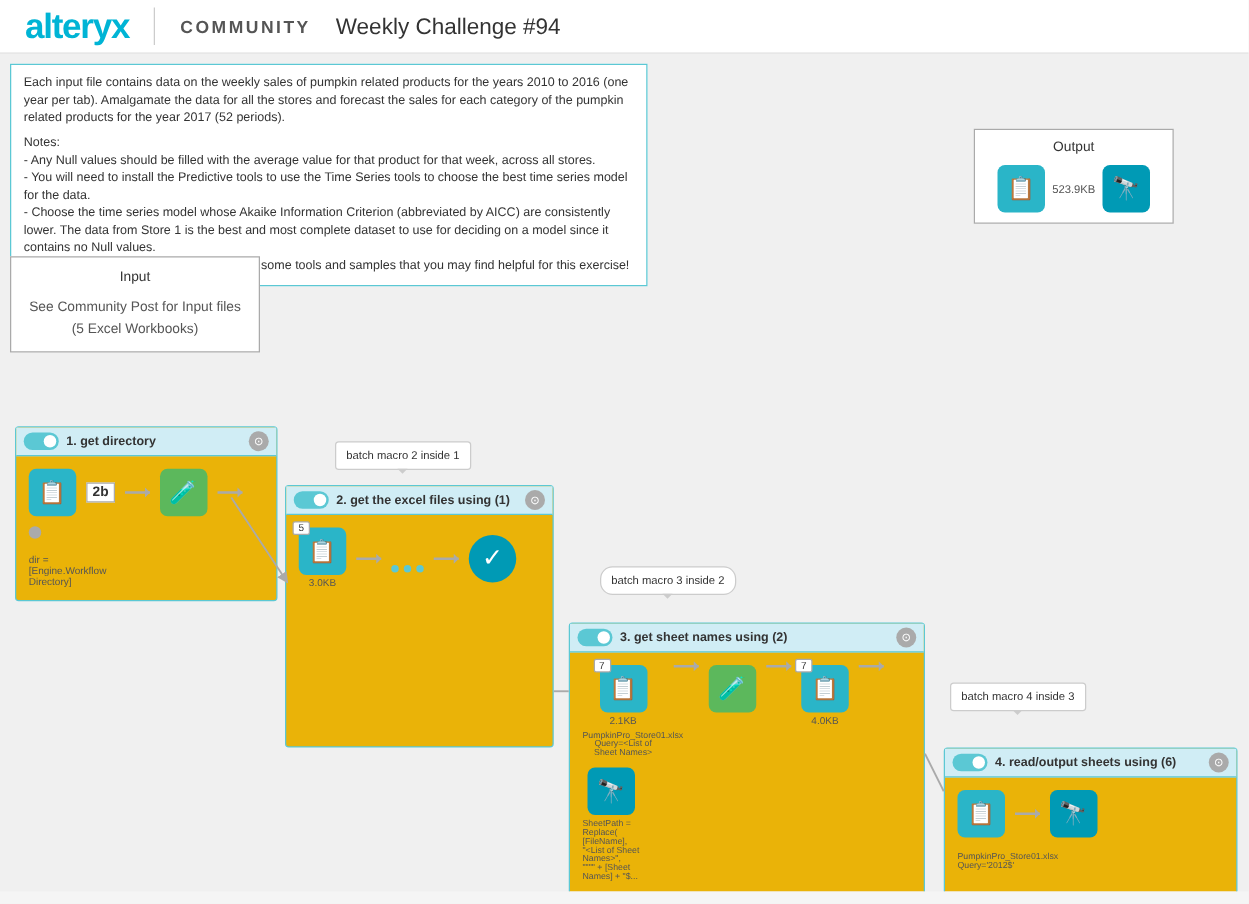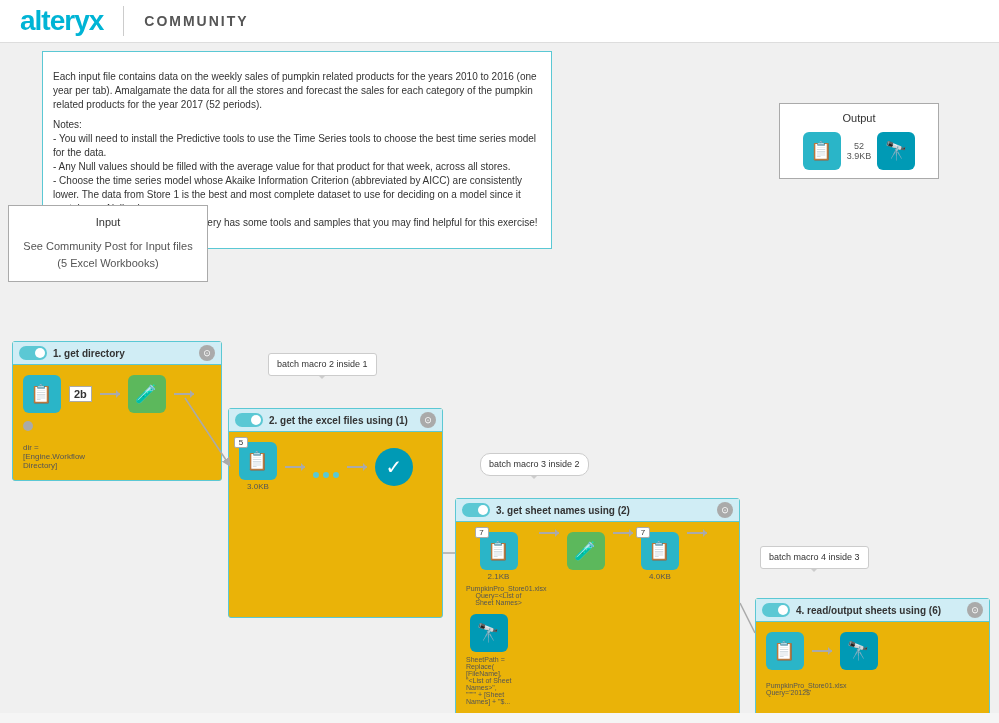--- a/index.html
+++ b/index.html
@@ -55,25 +55,24 @@
     }
 
     
     .desc-box {
       position: absolute;
       top: 8px;
       left: 8px;
       width: 510px;
       background: #fff;
       border: 1.5px solid #5bc8d4;
-      padding: 18px 10px;
+      padding: 8px 10px;
       font-size: 10px;
       color: #333;
       line-height: 1.4;
-      margin-left: 34px;
     }
     .desc-box .notes {
       margin-top: 6px;
     }
 
     
     .output-box {
       position: absolute;
       top: 60px;
       right: 60px;
@@ -89,21 +88,20 @@
       margin-bottom: 8px;
     }
     .output-box .icons-row {
       display: flex;
       align-items: center;
       justify-content: center;
       gap: 6px;
     }
     .output-box .badge-group {
       display: flex;
-      flex-direction: column;
       align-items: center;
       font-size: 9px;
       color: #555;
     }
 
     
     .input-box {
       position: absolute;
       top: 162px;
       left: 8px;
@@ -289,30 +287,31 @@
       pointer-events: none;
     }
   </style>
 </head>
 <body>
 
 <div class="header">
   <div class="header-logo">alteryx</div>
   <div class="header-divider"></div>
   <div class="header-community">COMMUNITY</div>
+  <div class="header-title">Weekly Challenge #94</div>
 </div>
 
 <div class="canvas">
 
   <div class="desc-box">
     <div>Each input file contains data on the weekly sales of pumpkin related products for the years 2010 to 2016 (one year per tab). Amalgamate the data for all the stores and forecast the sales for each category of the pumpkin related products for the year 2017 (52 periods).</div>
     <div class="notes">
       <div>Notes:</div>
+      <div>- Any Null values should be filled with the average value for that product for that week, across all stores.</div>
       <div>- You will need to install the Predictive tools to use the Time Series tools to choose the best time series model for the data.</div>
-      <div>- Any Null values should be filled with the average value for that product for that week, across all stores.</div>
       <div>- Choose the time series model whose Akaike Information Criterion (abbreviated by AICC) are consistently lower. The data from Store 1 is the best and most complete dataset to use for deciding on a model since it contains no Null values.</div>
       <div>- The Predictive District on the Gallery has some tools and samples that you may find helpful for this exercise!</div>
     </div>
   </div>
 
   <div class="output-box">
     <div class="box-title">Output</div>
     <div class="icons-row">
       <div class="tool-icon teal">📋</div>
       <div class="badge-group">
@@ -353,21 +352,21 @@
 [Engine.Workflow
 Directory]</div>
     </div>
   </div>
 
   <div class="batch-bubble" style="left:268px; top:310px;">
     <span>batch macro 2
 inside 1</span>
   </div>
 
-  <div class="workflow-container" style="left:228px; top:365px; width:215px; min-height:210px;">
+  <div class="workflow-container" style="left:228px; top:345px; width:215px; min-height:210px;">
     <div class="wf-header">
       <div class="toggle"></div>
       <div class="wf-title">2. get the excel files using (1)</div>
       <div class="expand-btn">⊙</div>
     </div>
     <div class="wf-body" style="flex-direction:column; align-items:flex-start;">
       <div style="display:flex; align-items:center; gap:8px;">
         <div class="tool-node">
           <div class="tool-icon teal" style="position:relative;">
             📋

